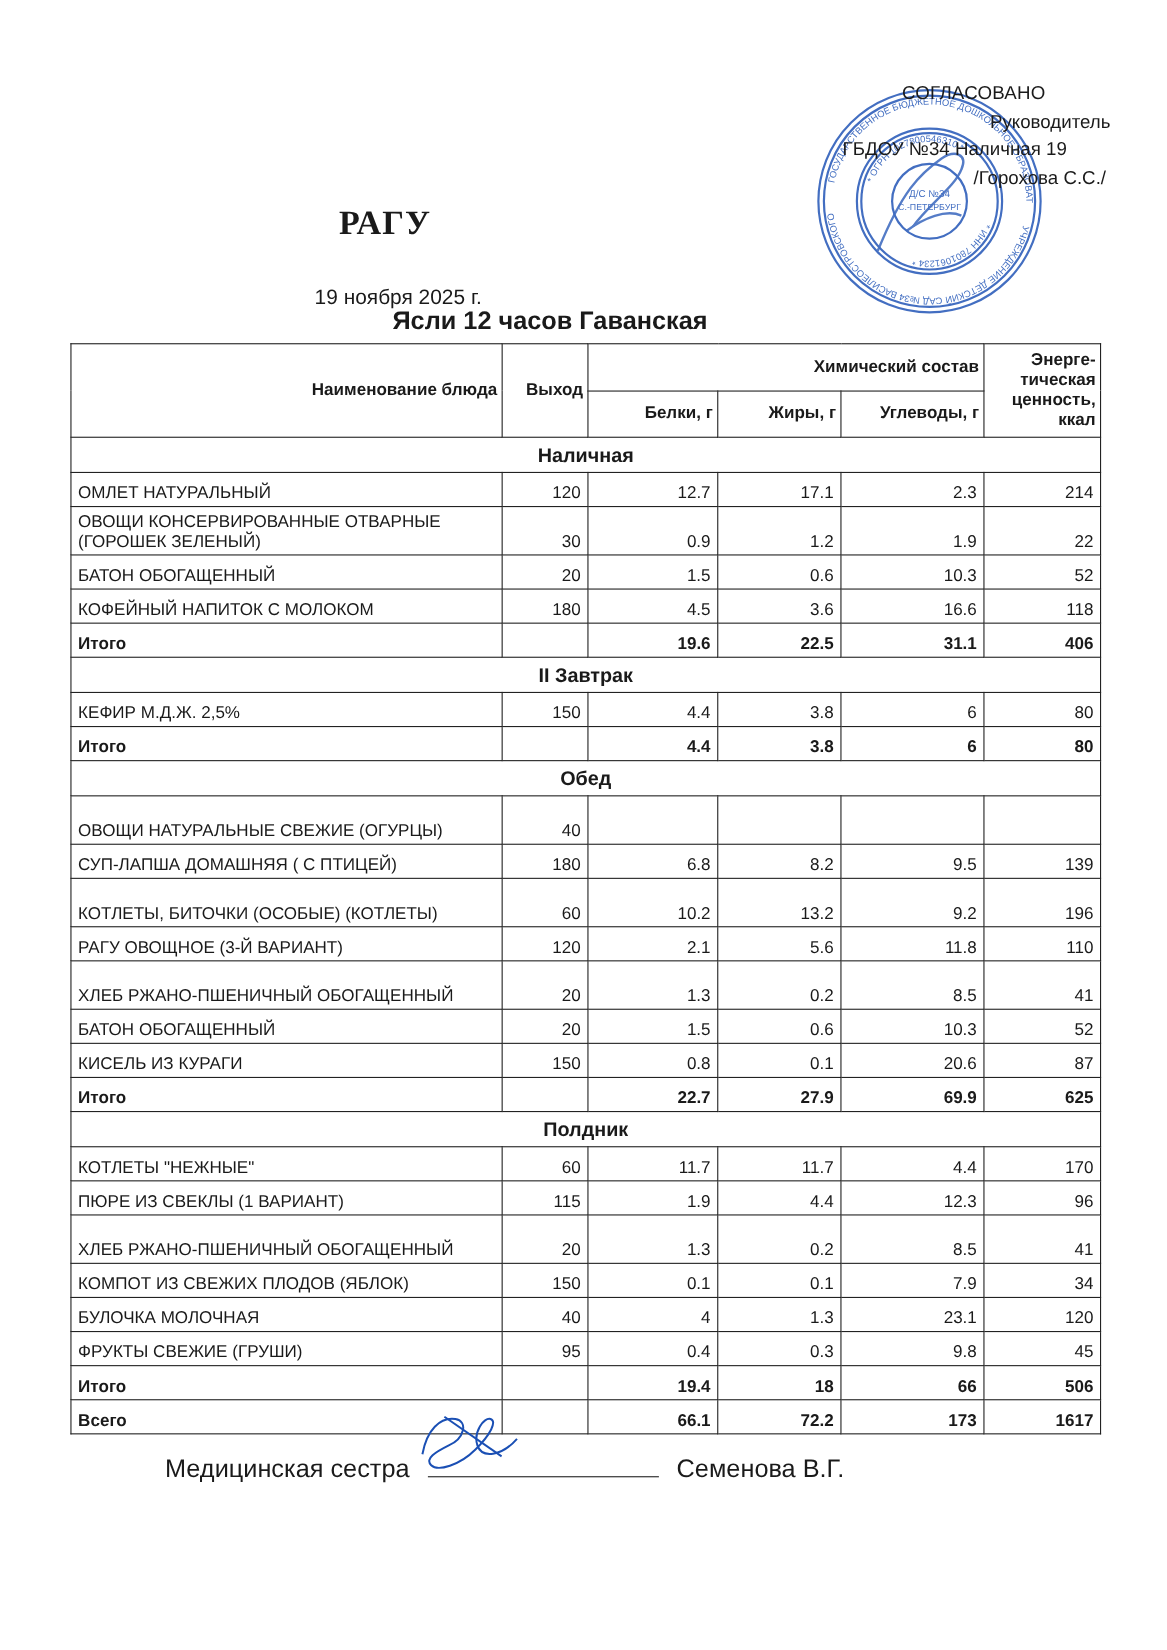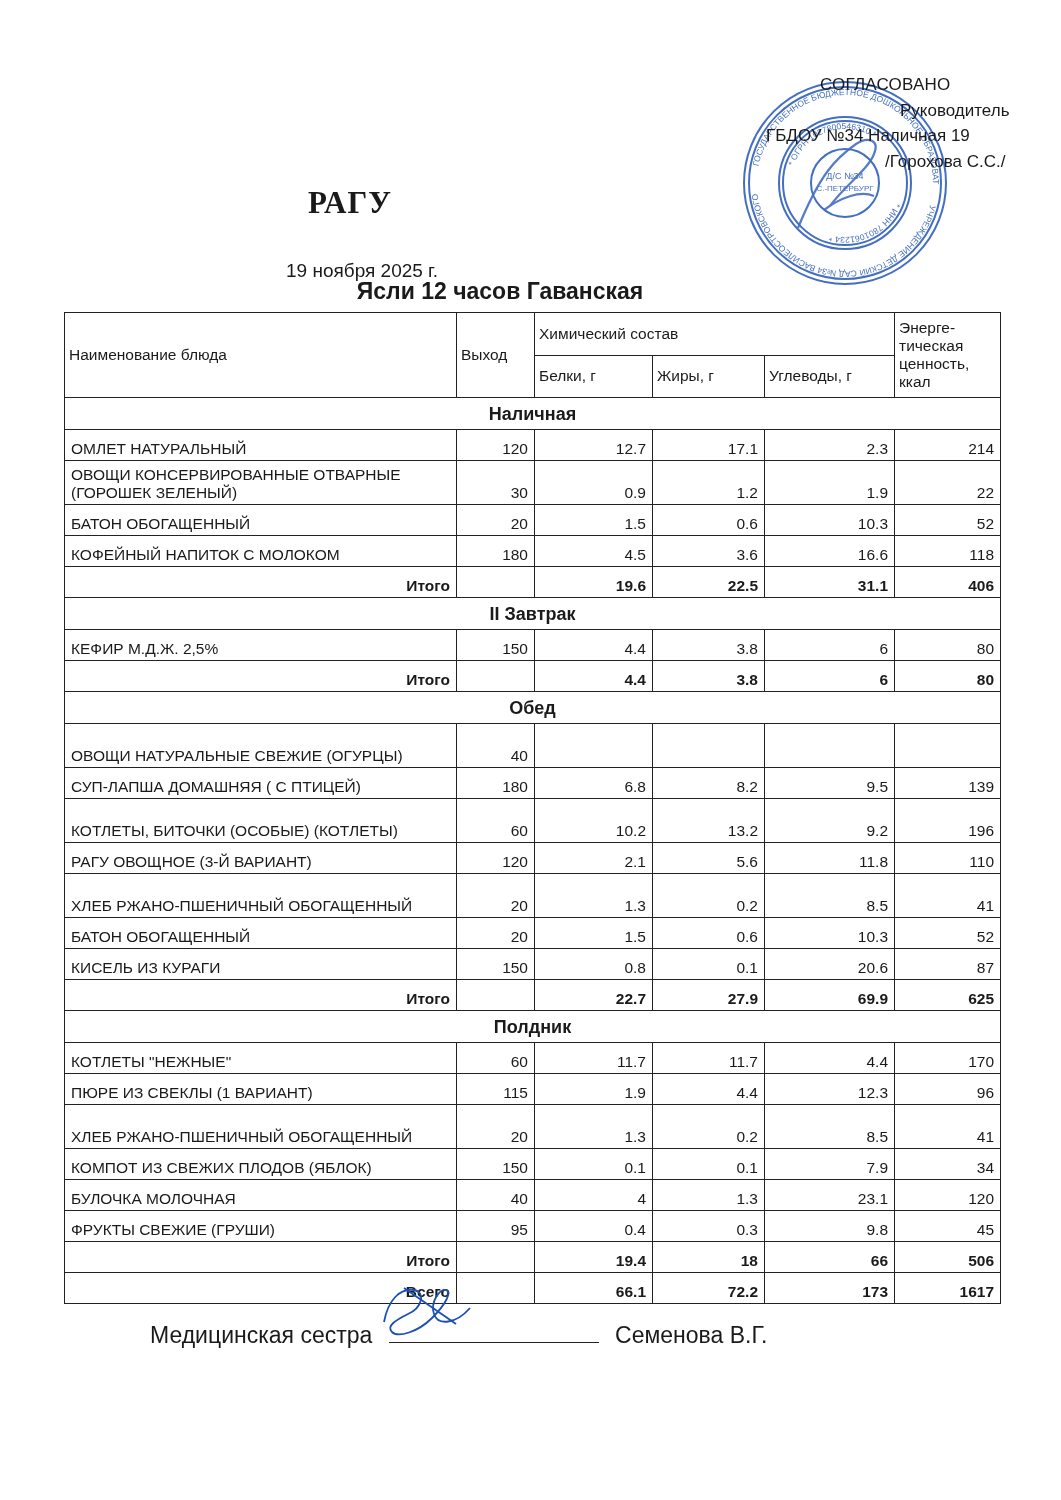--- a/index.html
+++ b/index.html
@@ -89,23 +89,23 @@
     font-size: 15.5px;
     table-layout: fixed;
   }
   .menu-table td, .menu-table th {
     border: 1px solid #222;
     padding: 2px 6px;
     vertical-align: bottom;
     font-weight: normal;
   }
   .menu-table thead th {
-    text-align: left;
+    text-align: right;
     vertical-align: middle;
-    font-weight: normal;
+    font-weight: bold;
     font-size: 15.5px;
     padding: 6px 4px;
   }
   .col-name  { width: 392px; }
   .col-out   { width: 78px; }
   .col-prot  { width: 118px; }
   .col-fat   { width: 112px; }
   .col-carb  { width: 130px; }
   .col-kcal  { width: 106px; }
 
@@ -124,21 +124,21 @@
     padding-top: 3px;
   }
   .num {
     text-align: right;
     padding-right: 8px;
   }
   .total-row td {
     font-weight: bold;
   }
   .total-label {
-    text-align: right;
+    text-align: left;
     font-weight: bold;
   }
   .row-h { height: 31px; }
   .row-h2 { height: 44px; }
 
   
   .footer {
     position: absolute;
     top: 1322px;
     left: 150px;

